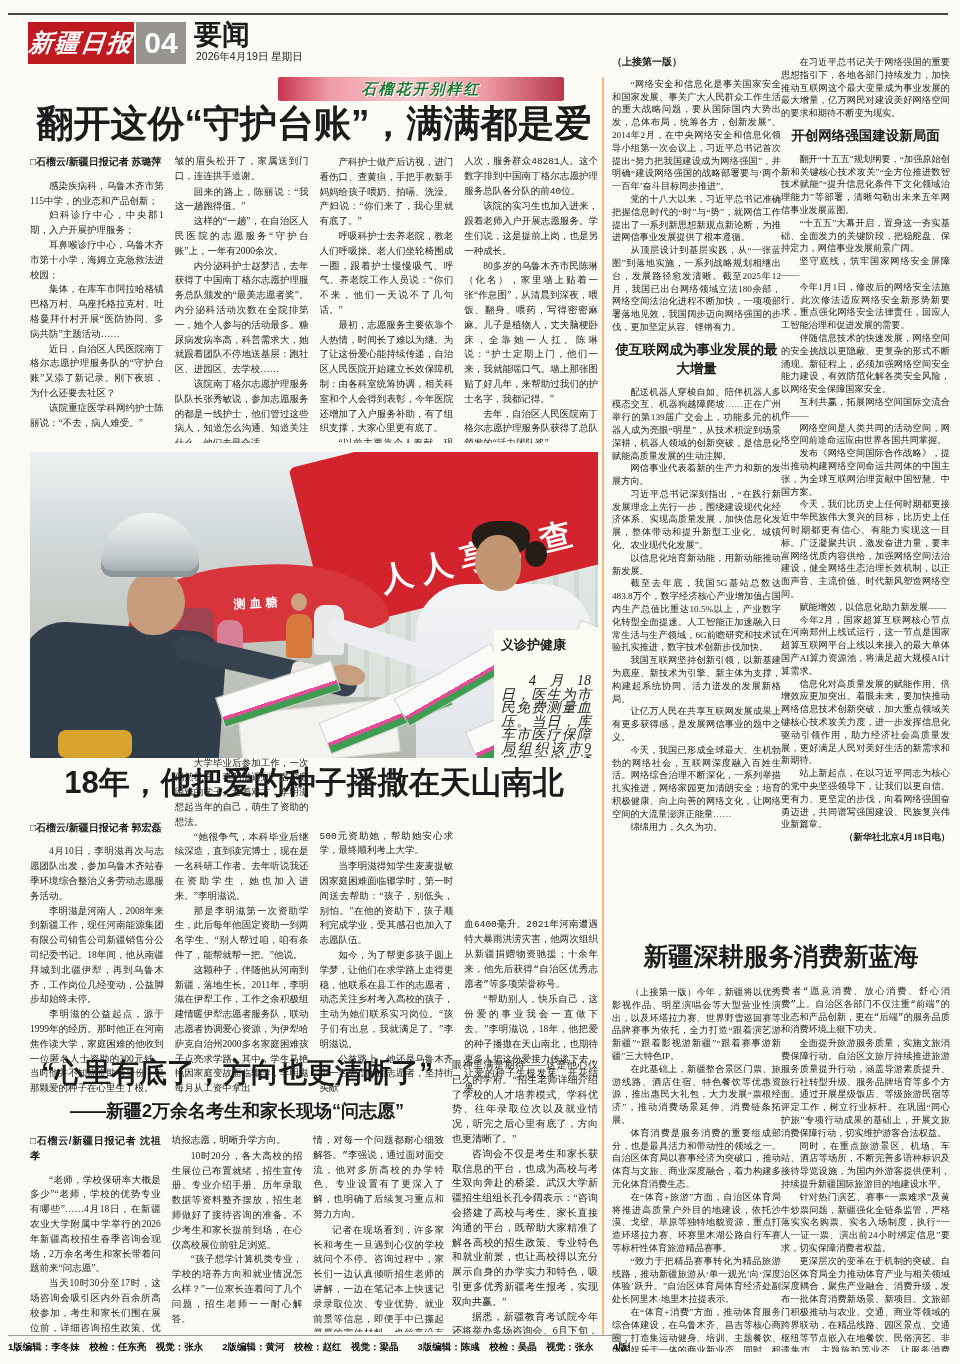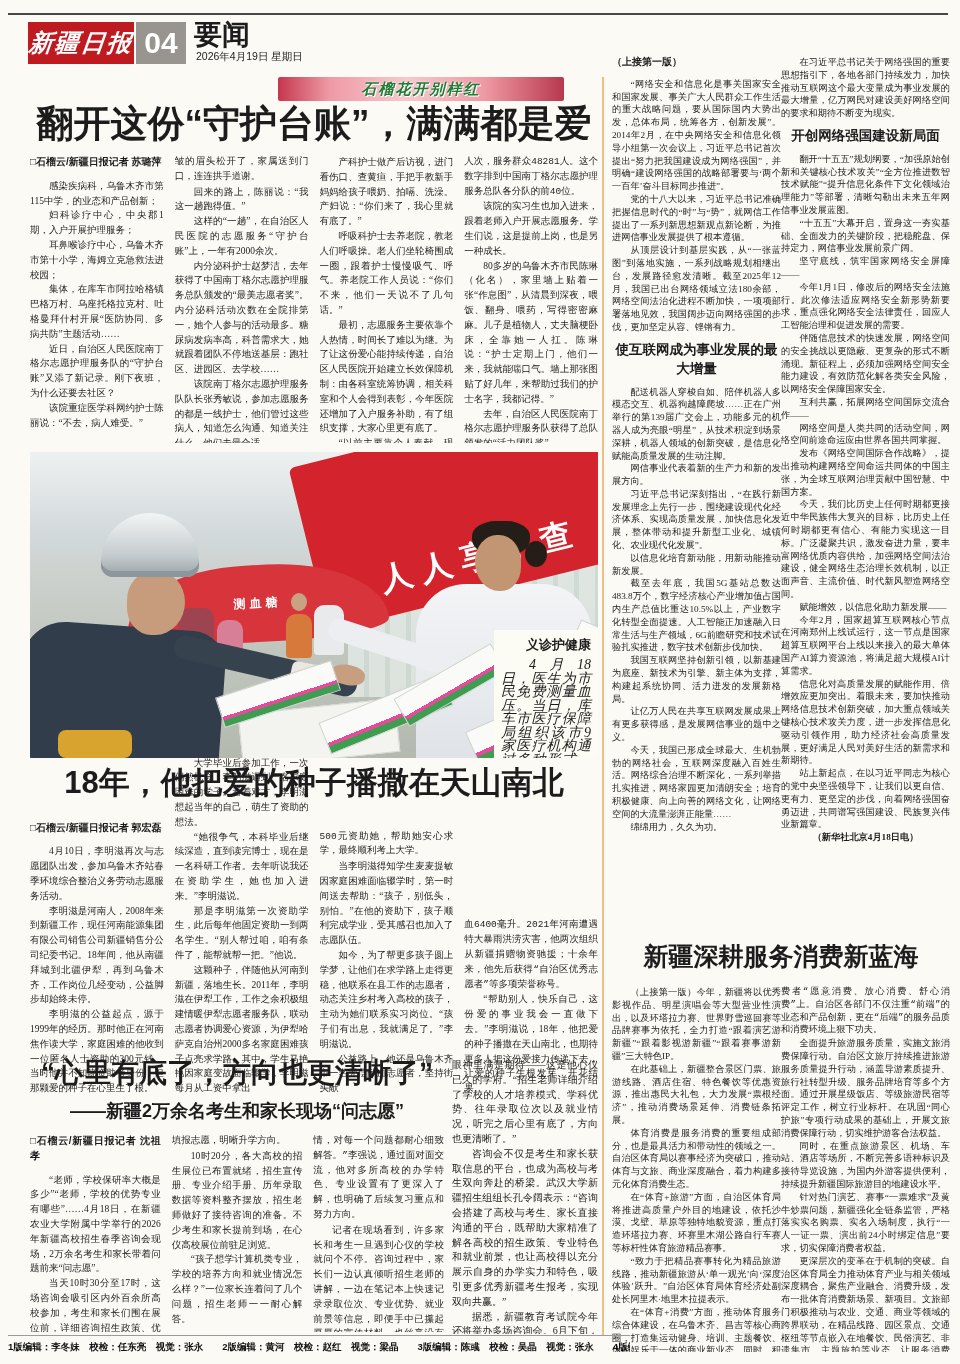--- a/index.html
+++ b/index.html
@@ -18,21 +18,21 @@
   .vrule{position:absolute;left:602px;top:77px;width:2px;height:1258px;background:#eebf84;}
   
   .body-cols{position:absolute;display:flex;}
   .col{flex:1 1 0;overflow:hidden;text-align:justify;}
   .col p{margin:0;text-indent:2em;}
   .col p.cont{text-indent:0;font-family:Liberation Mono, monospace;}
   .col p.by{text-indent:0;font-family:"Liberation Sans",sans-serif;font-weight:bold;
         font-size:10px;margin-bottom:9px;}
   .col .sh{font-family:"Liberation Sans",sans-serif;font-weight:bold;text-align:center;
         text-indent:0;font-size:13.5px;line-height:1.4;margin:7px 0;}
-  .col p.credit{text-indent:0;text-align:center;font-weight:bold;}
+  .col p.credit{text-indent:0;text-align:right;font-weight:bold;}
   .left-cols{gap:11px;font-size:9.5px;line-height:14.8px;}
   .right-cols{font-size:9.2px;line-height:12.8px;}
   
   .a1-banner{position:absolute;left:278px;top:77px;width:286px;height:24px;border-radius:2px;
         background:linear-gradient(90deg,#c4374d,#ef9aa6 18%,#f6c9ce 45%,#ef9aa4 72%,#b8384e);
         display:flex;align-items:center;justify-content:center;overflow:hidden;}
   .a1-banner-text{color:#1e7c34;font:bold italic 15px "Liberation Sans",sans-serif;letter-spacing:2px;
         text-shadow:0 0 2px #fff,1px 1px 0 #fff;}
   .a1-headline{position:absolute;left:30px;top:99px;width:568px;margin:0;text-align:center;
         font:bold 37px "Liberation Sans",sans-serif;letter-spacing:0;}
@@ -74,21 +74,21 @@
   .nurse-bun{position:absolute;right:9%;top:29%;width:22px;height:26px;background:#241d18;border-radius:50%;}
   .nurse-arm{position:absolute;right:21%;top:61%;width:27%;height:22px;background:#eceef1;
         transform:rotate(18deg);border-radius:12px;}
   .box{position:absolute;border:1px solid #cfd6cc;
         background:linear-gradient(180deg,#fafbf8 0 66%,#e44b98 66% 78%,#3f9d52 78% 100%);}
   .stack{position:absolute;left:37%;top:83%;width:156px;height:52px;background:#f3f4ef;
         border:1px solid #d8d8d2;transform:rotate(-6deg);}
   .stool{position:absolute;left:5%;top:91%;width:74px;height:28px;background:#d9a42e;border-radius:8px;}
   .caption{position:absolute;right:0;bottom:0;width:104px;height:128px;background:#fcfbf4;
         padding:6px 7px;box-sizing:border-box;z-index:5;}
-  .cap-title{font:bold 13px "Liberation Sans",sans-serif;text-align:right;margin-bottom:4px;}
+  .cap-title{font:bold 13px "Liberation Sans",sans-serif;text-align:left;margin-bottom:20px;}
   .cap-text{margin:0;font-size:14px;line-height:13.5px;text-align:justify;text-indent:2em;font-style:italic;}
   .cap-credit{font-size:9.3px;font-weight:bold;text-align:right;font-style:italic;}
   
   .a2-headline{position:absolute;left:30px;top:762px;width:568px;margin:0;text-align:center;
         font:bold 31px "Liberation Sans",sans-serif;}
   .a2-body{left:30px;top:856px;width:568px;height:240px;align-items:flex-end;}
   .a3-headwrap{position:absolute;left:30px;top:1054px;width:414px;text-align:center;}
   .a3-headline{margin:0;font:bold 28px "Liberation Sans",sans-serif;}
   .a3-subtitle{margin-top:7px;font:bold 18px "Liberation Sans",sans-serif;}
   .a3-body{left:30px;top:1134px;width:414px;height:198px;}

